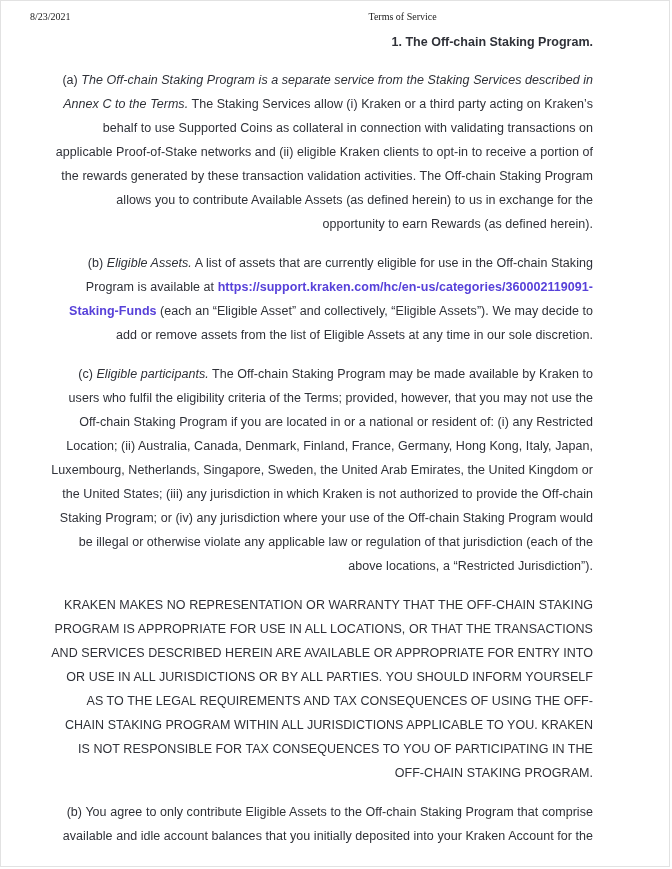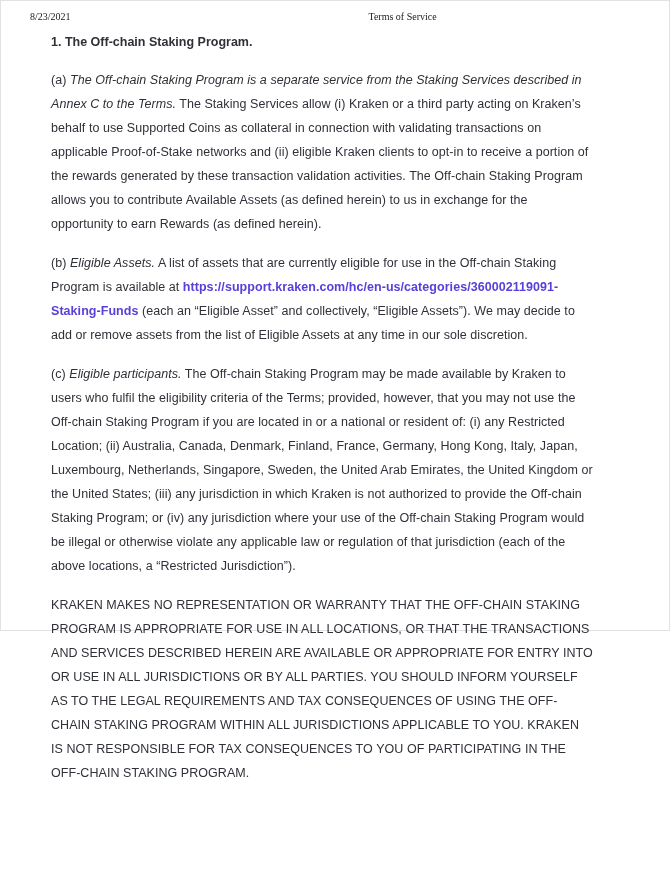--- a/index.html
+++ b/index.html
@@ -7,21 +7,21 @@
     width: 672px;
     height: 869px;
     background: #ffffff;
     font-family: "Liberation Sans", "DejaVu Sans", sans-serif;
     color: #2f3138;
     overflow: hidden;
   }
   .page {
     position: relative;
     width: 670px;
-    height: 631px;
+    height: 867px;
     box-sizing: border-box;
     border: 1px solid #e2e2e2;
     background: #ffffff;
   }
   .print-header {
     position: absolute;
     top: 10px;
     left: 29px;
     right: 29px;
     display: flex;
@@ -30,20 +30,21 @@
     color: #1a1a1a;
   }
   .print-header .h-left  { flex: 1; text-align: left; }
   .print-header .h-center{ flex: 1; text-align: right; white-space: nowrap; }
   .print-header .h-right { flex: 1; }
   .content {
     position: absolute;
     top: 31px;
     left: 50px;
     width: 542px;
+    text-align: right;
   }
   .heading {
     font-size: 12.5px;
     line-height: 20px;
     font-weight: bold;
     margin: 0 0 16px 0;
   }
   .heading.second { margin-top: 26px; }
   p.para {
     font-size: 12.5px;
@@ -88,17 +89,18 @@
     <p class="para"><span>(a) </span><span class="italic">The Off-chain Staking Program is a separate service from the Staking Services described in Annex C to the Terms.</span><span>  The Staking Services allow (i) Kraken or a third party acting on Kraken’s behalf to use Supported Coins as collateral in connection with validating transactions on applicable Proof-of-Stake networks and (ii) eligible Kraken clients to opt-in to receive a portion of the rewards generated by these transaction validation activities. The Off-chain Staking Program allows you to contribute Available Assets (as defined herein) to us in exchange for the opportunity to earn Rewards (as defined herein).</span></p>
 
     <p class="para"><span>(b) </span><span class="italic">Eligible Assets.</span><span>  A list of assets that are currently eligible for use in the Off-chain Staking Program is available at </span><span class="link">https://support.kraken.com/hc/en-us/categories/360002119091-Staking-Funds</span><span> (each an “Eligible Asset” and collectively, “Eligible Assets”). We may decide to add or remove assets from the list of Eligible Assets at any time in our sole discretion.</span></p>
 
     <p class="para"><span>(c) </span><span class="italic">Eligible participants.</span><span>  The Off-chain Staking Program may be made available by Kraken to users who fulfil the eligibility criteria of the Terms; provided, however, that you may not use the Off-chain Staking Program if you are located in or a national or resident of: (i) any Restricted Location; (ii) Australia, Canada, Denmark, Finland, France, Germany, Hong Kong, Italy, Japan, Luxembourg, Netherlands, Singapore, Sweden, the United Arab Emirates, the United Kingdom or the United States; (iii) any jurisdiction in which Kraken is not authorized to provide the Off-chain Staking Program; or (iv) any jurisdiction where your use of the Off-chain Staking Program would be illegal or otherwise violate any applicable law or regulation of that jurisdiction (each of the above locations, a “Restricted Jurisdiction”).</span></p>
 
     <p class="para caps"><span>KRAKEN MAKES NO REPRESENTATION OR WARRANTY THAT THE OFF-CHAIN STAKING PROGRAM IS APPROPRIATE FOR USE IN ALL LOCATIONS, OR THAT THE TRANSACTIONS AND SERVICES DESCRIBED HEREIN ARE AVAILABLE OR APPROPRIATE FOR ENTRY INTO OR USE IN ALL JURISDICTIONS OR BY ALL PARTIES. YOU SHOULD INFORM YOURSELF AS TO THE LEGAL REQUIREMENTS AND TAX CONSEQUENCES OF USING THE OFF-CHAIN STAKING PROGRAM WITHIN ALL JURISDICTIONS APPLICABLE TO YOU. KRAKEN IS NOT RESPONSIBLE FOR TAX CONSEQUENCES TO YOU OF PARTICIPATING IN THE OFF-CHAIN STAKING PROGRAM.</span></p>
 
 
 
+    <p class="para"><span>(b) You agree to only contribute Eligible Assets to the Off-chain Staking Program that comprise available and idle account balances that you initially deposited into your Kraken Account for the</span></p>
 
   </div>
 
 
 </div>
 
 </body></html>

